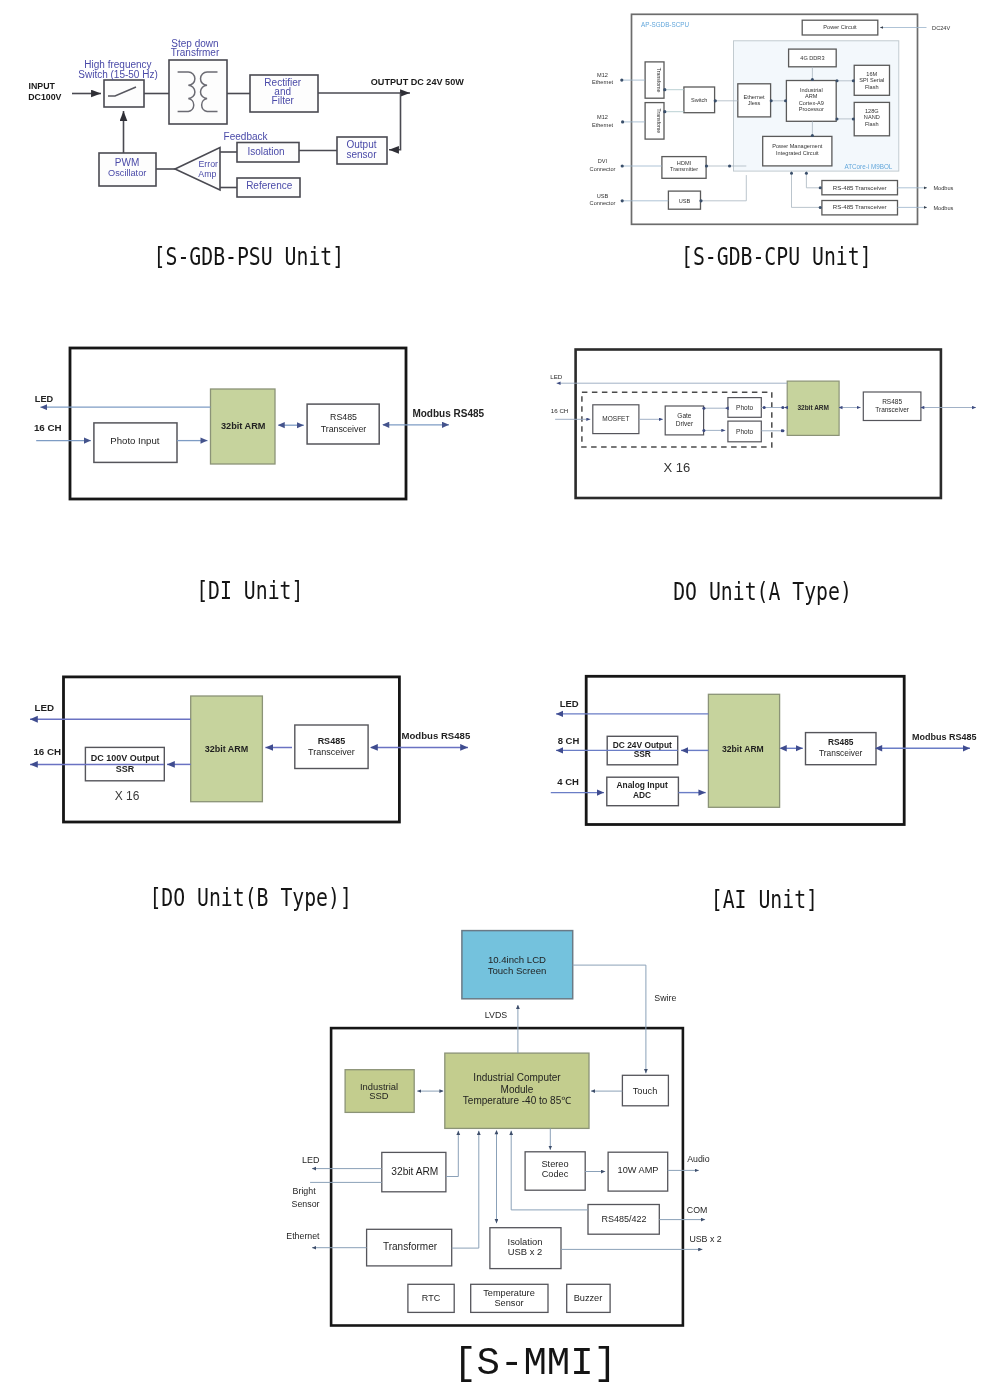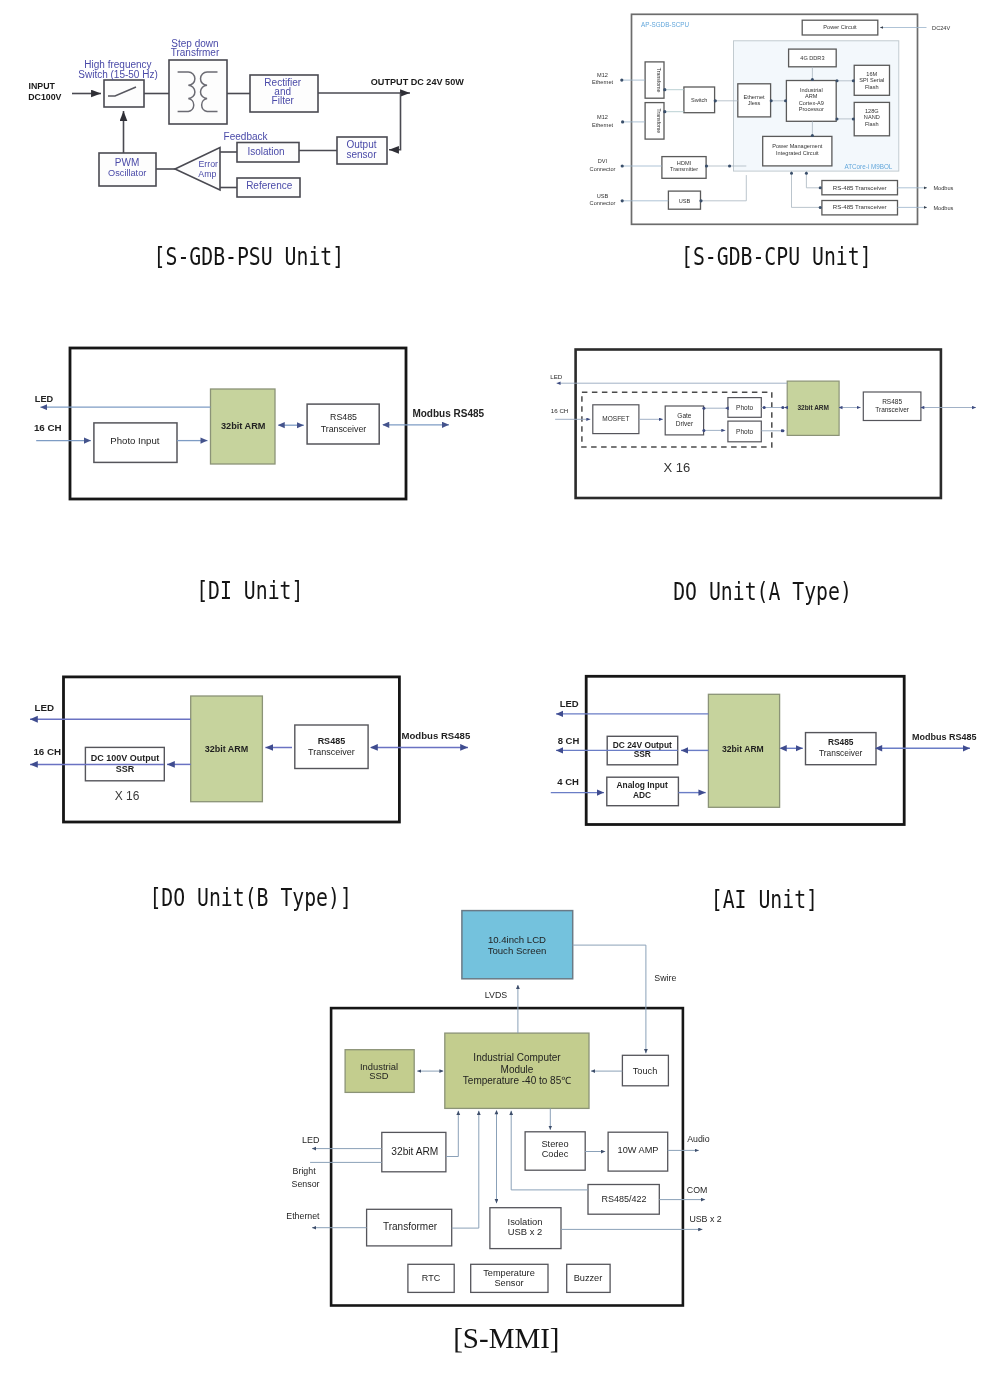--- a/index.html
+++ b/index.html
@@ -1,19 +1,19 @@
 <!DOCTYPE html>
 <html><head>
 <meta charset="utf-8">
 <style>
   html,body{margin:0;padding:0;background:#ffffff;}
   body{width:996px;height:1392px;font-family:"Liberation Sans",sans-serif;position:relative;overflow:hidden;}
   .fig{position:absolute;}
   .cap{position:absolute;font-family:"DejaVu Sans Mono",monospace;font-size:19.8px;color:#141414;white-space:nowrap;transform:scaleY(1.23);transform-origin:0 100%;}
-  .cap-serif{position:absolute;font-family:Liberation Serif, serif;font-size:29px;color:#141414;white-space:nowrap;}
+  .cap-serif{position:absolute;font-family:Liberation Mono, monospace;font-size:39px;color:#141414;white-space:nowrap;}
   svg{display:block;overflow:visible;}
   svg text{font-family:"Liberation Sans",sans-serif;}
 </style>
 </head>
 <body>
 
 <div class="fig" style="left:0px;top:0px;width:470px;height:290px;">
 <svg width="470" height="230" viewBox="0 0 470 230">
   <defs>
     <marker id="ah" markerWidth="7" markerHeight="7" refX="6.2" refY="2.4" orient="auto">
@@ -401,21 +401,21 @@
     <text x="142.3" y="97.1">SSR</text>
     <text x="142.1" y="127.9">Analog Input</text>
     <text x="142.1" y="137.6">ADC</text>
     <text x="340.7" y="85">RS485</text>
     <text x="340.7" y="96" font-weight="400">Transceiver</text>
   </g>
 </svg>
 <div class="cap" style="left:210.8px;top:230.6px;">[AI Unit]</div>
 </div>
 
-<div class="fig" style="left:270px;top:900px;width:500px;height:472px;">
+<div class="fig" style="left:270px;top:920px;width:500px;height:472px;">
 <svg width="500" height="420" viewBox="0 0 500 420">
   <defs>
     <marker id="m5" markerWidth="5" markerHeight="5" refX="4.2" refY="1.9" orient="auto">
           <path d="M0,0 L4.2,1.9 L0,3.8 z" fill="#3e4e6b"></path>
         </marker>
     <marker id="m5S" markerWidth="5" markerHeight="5" refX="0.8" refY="1.9" orient="auto">
           <path d="M4.2,0 L0,1.9 L4.2,3.8 z" fill="#3e4e6b"></path>
         </marker>
   </defs>
 

